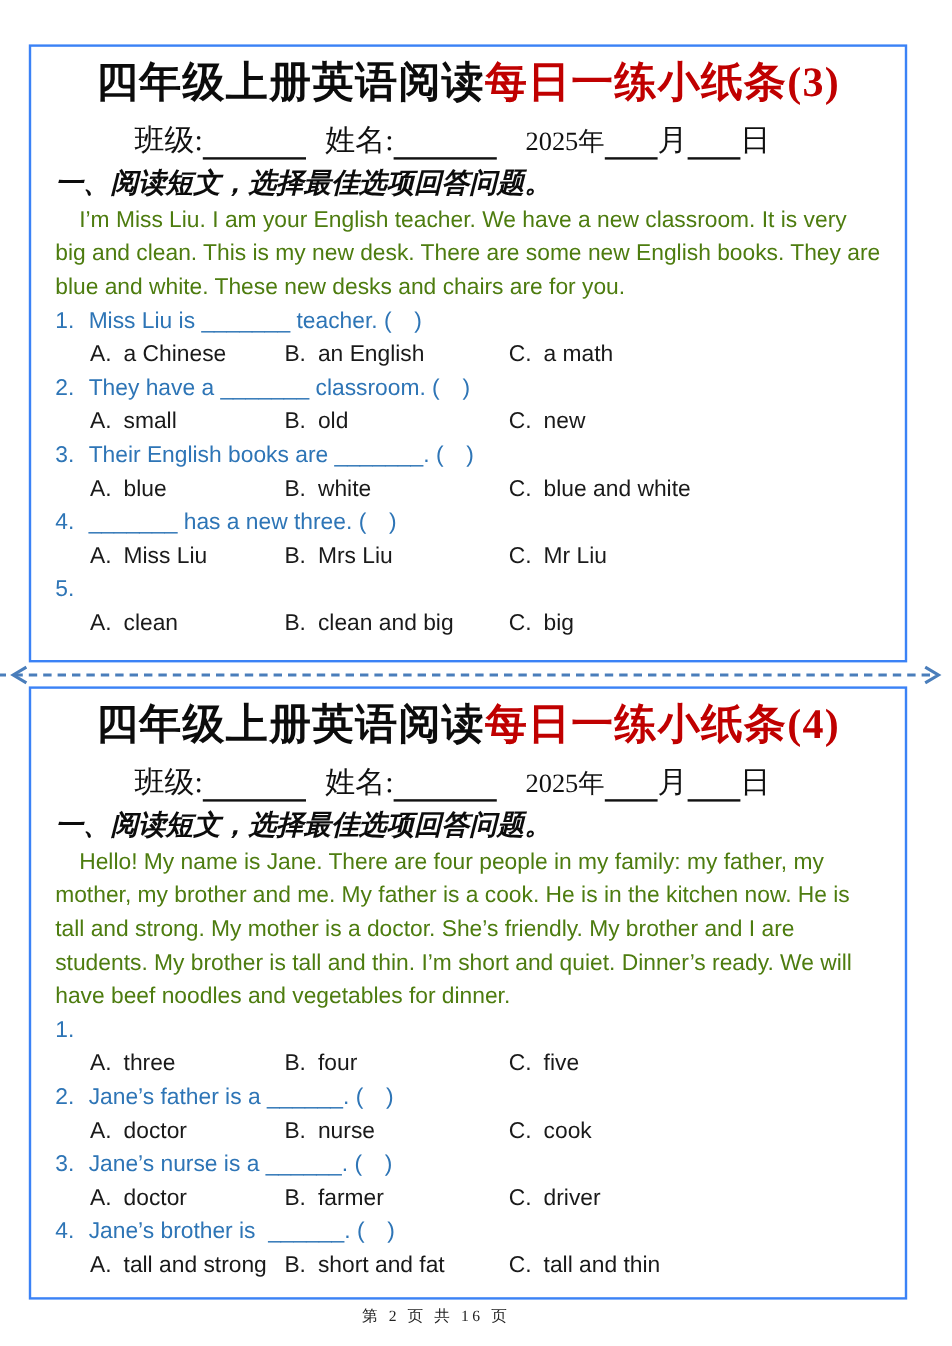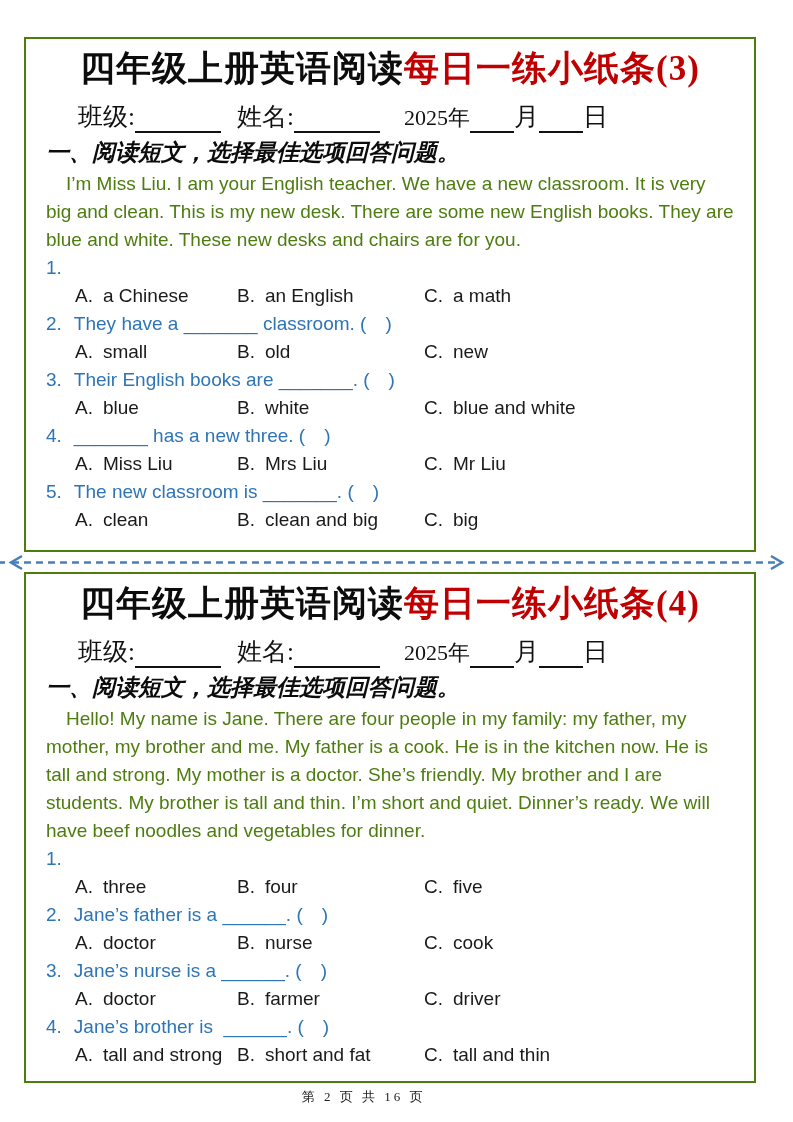--- a/index.html
+++ b/index.html
@@ -2,35 +2,35 @@
 <html><head>
 <meta charset="utf-8">
 <style>
   * { box-sizing: border-box; }
   html,body { margin:0; padding:0; }
   body {
     width:793px; height:1122px; background:#ffffff; position:relative;
     font-family:"Liberation Sans", sans-serif; color:#161616; overflow:hidden;
   }
   .sheet-box {
-    width:732px; margin-left:24px; border:2px solid #4d7c0f;
+    width:732px; margin-left:24px; border:2px solid #3b82f6;
     padding:4px 20px 6px 20px; background:#fff;
   }
   .box-1 { margin-top:37px; height:515px; }
   .box-2 { height:511px; }
 
   .sheet-title {
     text-align:center; font-family:"Liberation Serif", serif; font-weight:bold;
     font-size:35px; line-height:48px; white-space:nowrap; letter-spacing:1px;
     color:#0c0c0c; margin-top:2px;
   }
   .sheet-title .red { color:#C00000; }
 
   .header-line {
-    display:flex; align-items:baseline; margin:7px 0 4px 32px;
+    display:flex; align-items:baseline; margin:7px 0 4px 66px;
     font-family:"Liberation Serif", serif; font-size:25px; color:#111;
   }
   .blank { display:inline-block; border-bottom:2px solid #111; align-self:flex-end; }
   .blank-wide { width:86px; }
   .blank-small { width:44px; }
   .field-name { margin-left:16px; }
   .date-group { display:flex; align-items:baseline; margin-left:24px; }
   .year-text { font-size:22px; }
 
   .instruction {
@@ -77,20 +77,21 @@
         <span class="blank blank-small"></span>
       <span>日</span>
     </span>
   </div>
 
   <div class="instruction">一、阅读短文，选择最佳选项回答问题。</div>
   <div class="passage">I’m Miss Liu. I am your English teacher. We have a new classroom. It is very big and clean. This is my new desk. There are some new English books. They are blue and white. These new desks and chairs are for you.</div>
 
   <div class="q-row">
     <span class="q-num">1.</span>
+    <span class="q-stem">Miss Liu is _______ teacher. (　)</span>
   </div>
   <div class="opt-row">
     <span class="opt opt-a">
         <span class="opt-label">A.</span>
         <span>a Chinese</span>
       </span>
     <span class="opt opt-b">
         <span class="opt-label">B.</span>
         <span>an English</span>
       </span>
@@ -152,21 +153,20 @@
         <span>Mrs Liu</span>
       </span>
     <span class="opt opt-c">
         <span class="opt-label">C.</span>
         <span>Mr Liu</span>
       </span>
   </div>
 
   <div class="q-row">
     <span class="q-num">5.</span>
-    <span class="q-stem">The new classroom is _______. (　)</span>
   </div>
   <div class="opt-row">
     <span class="opt opt-a">
         <span class="opt-label">A.</span>
         <span>clean</span>
       </span>
     <span class="opt opt-b">
         <span class="opt-label">B.</span>
         <span>clean and big</span>
       </span>

